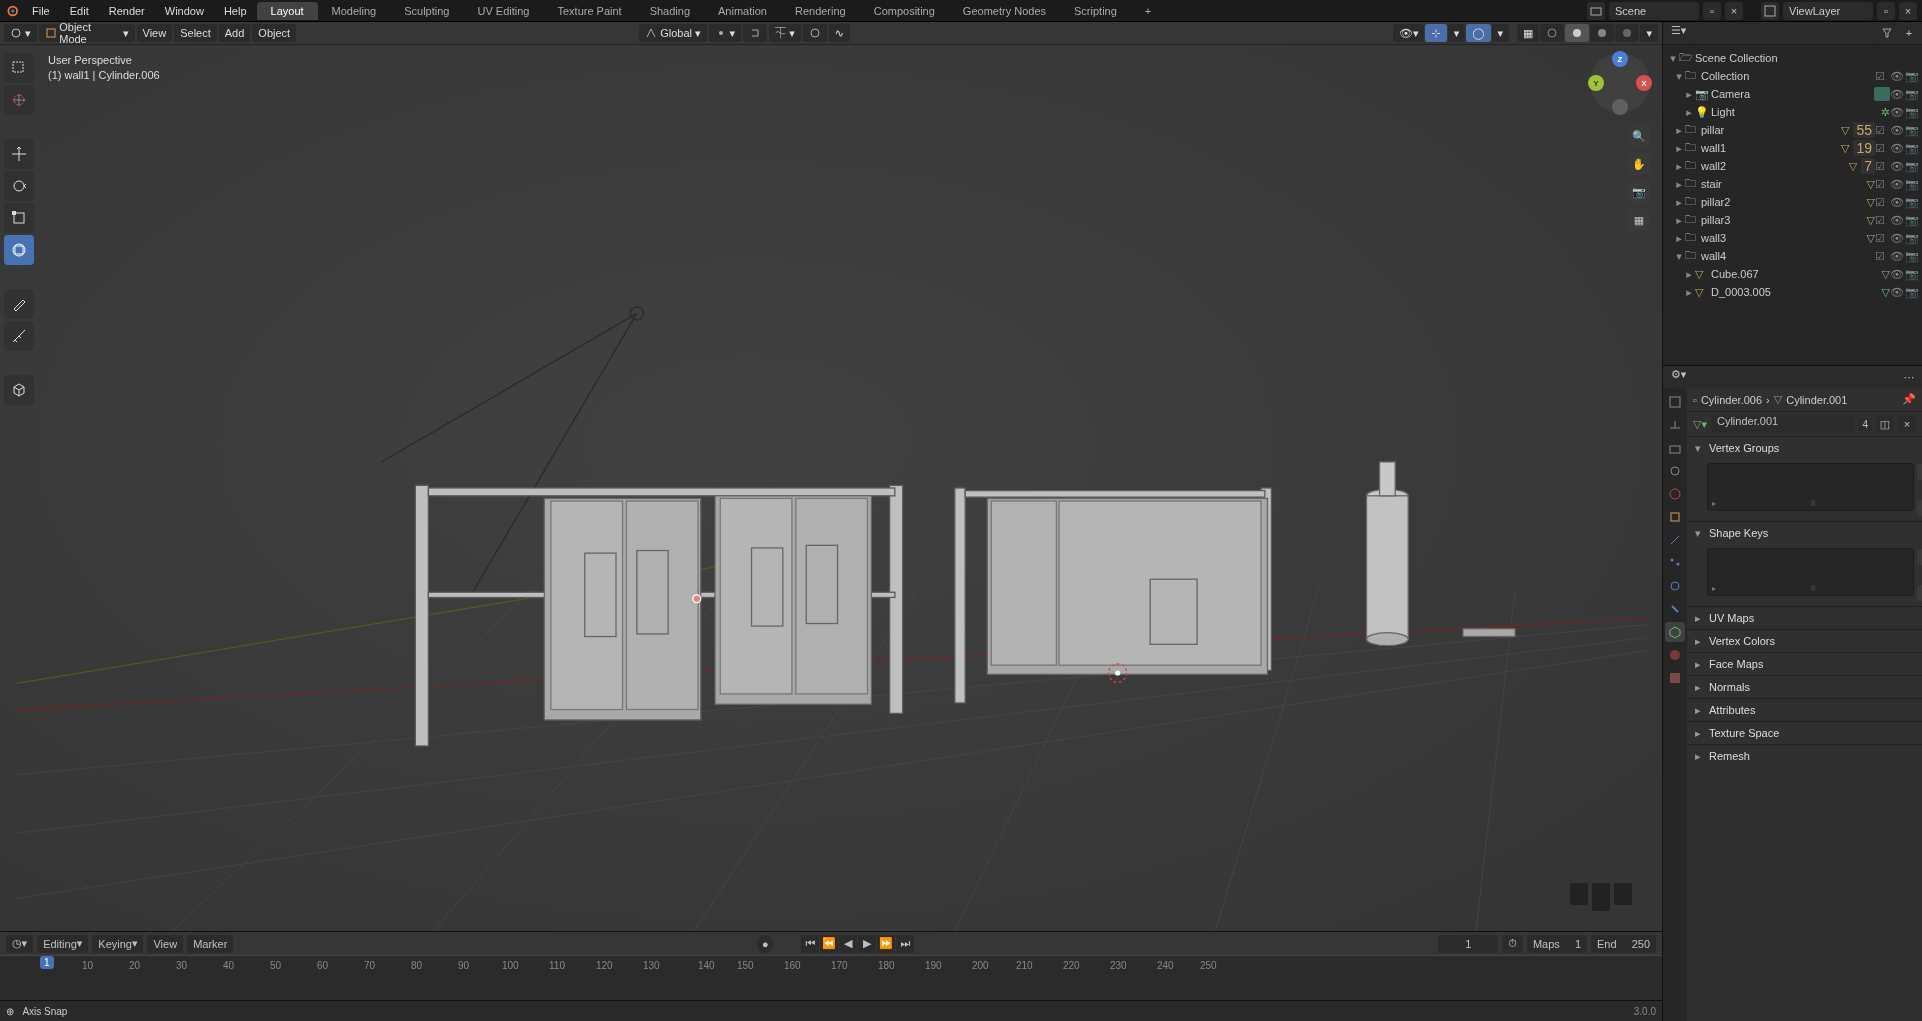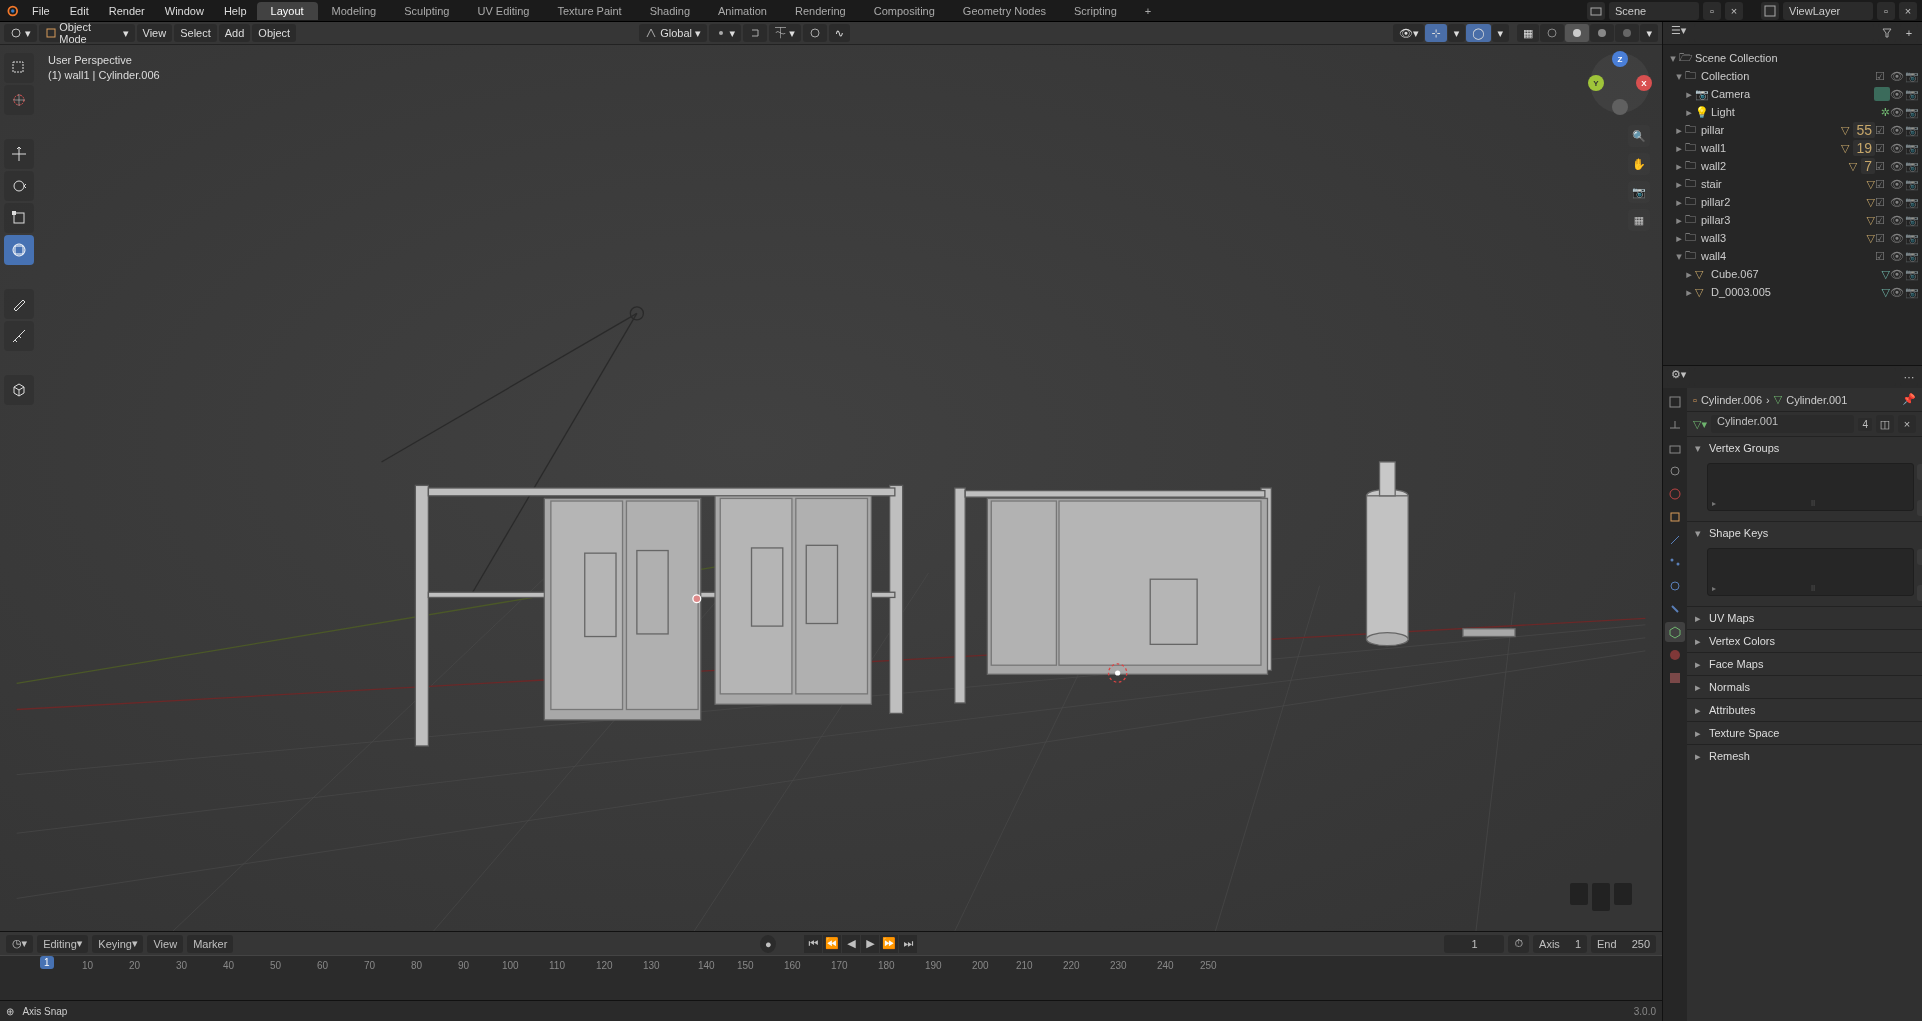--- a/index.html
+++ b/index.html
@@ -409,21 +409,21 @@
           <span class="tbtn" data-name="keyframe-prev-icon">⏪</span>
           <span class="tbtn" data-name="play-reverse-icon">◀</span>
           <span class="tbtn" data-name="play-icon">▶</span>
           <span class="tbtn" data-name="keyframe-next-icon">⏩</span>
           <span class="tbtn" data-name="jump-end-icon">⏭</span>
         </div>
         <span style="flex:1"></span>
         <span class="ff btn" style="width:60px;justify-content:center" data-name="current-frame-field">1</span>
         <span class="btn" data-name="frame-range-icon">⏱</span>
         <div class="frame-end-fields">
-          <span class="ff btn" data-name="start-frame-field"><span>Axis</span>&nbsp;<span>1</span></span>
+          <span class="ff btn" data-name="start-frame-field"><span>Maps</span>&nbsp;<span>1</span></span>
           <span class="ff btn" data-name="end-frame-field"><span>End</span>&nbsp;<span>250</span></span>
         </div>
       </div>
       <div class="frame-ruler" data-name="frame-ruler">
         <div class="frame-curr"><span class="head" data-name="playhead">1</span></div>
 
         <span class="frame-tick" style="left:82px">10</span>
         <span class="frame-tick" style="left:129px">20</span>
         <span class="frame-tick" style="left:176px">30</span>
         <span class="frame-tick" style="left:223px">40</span>

